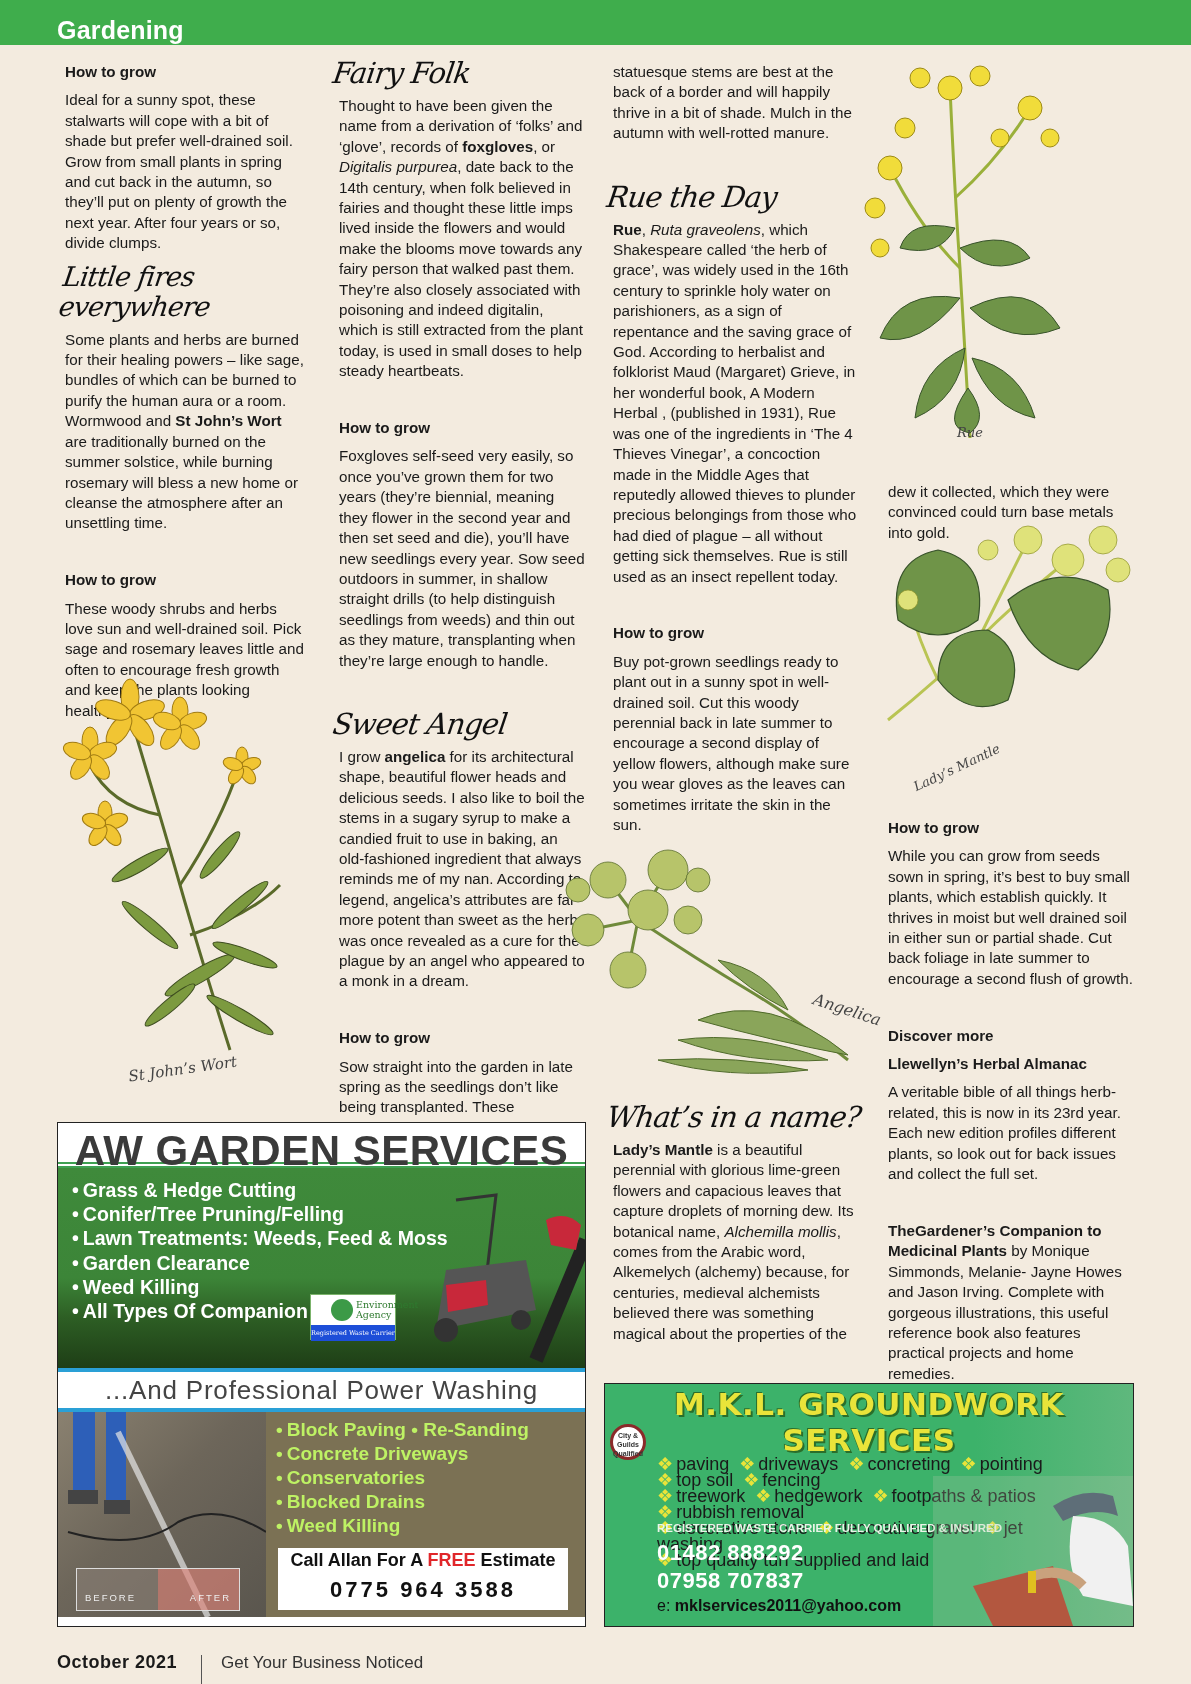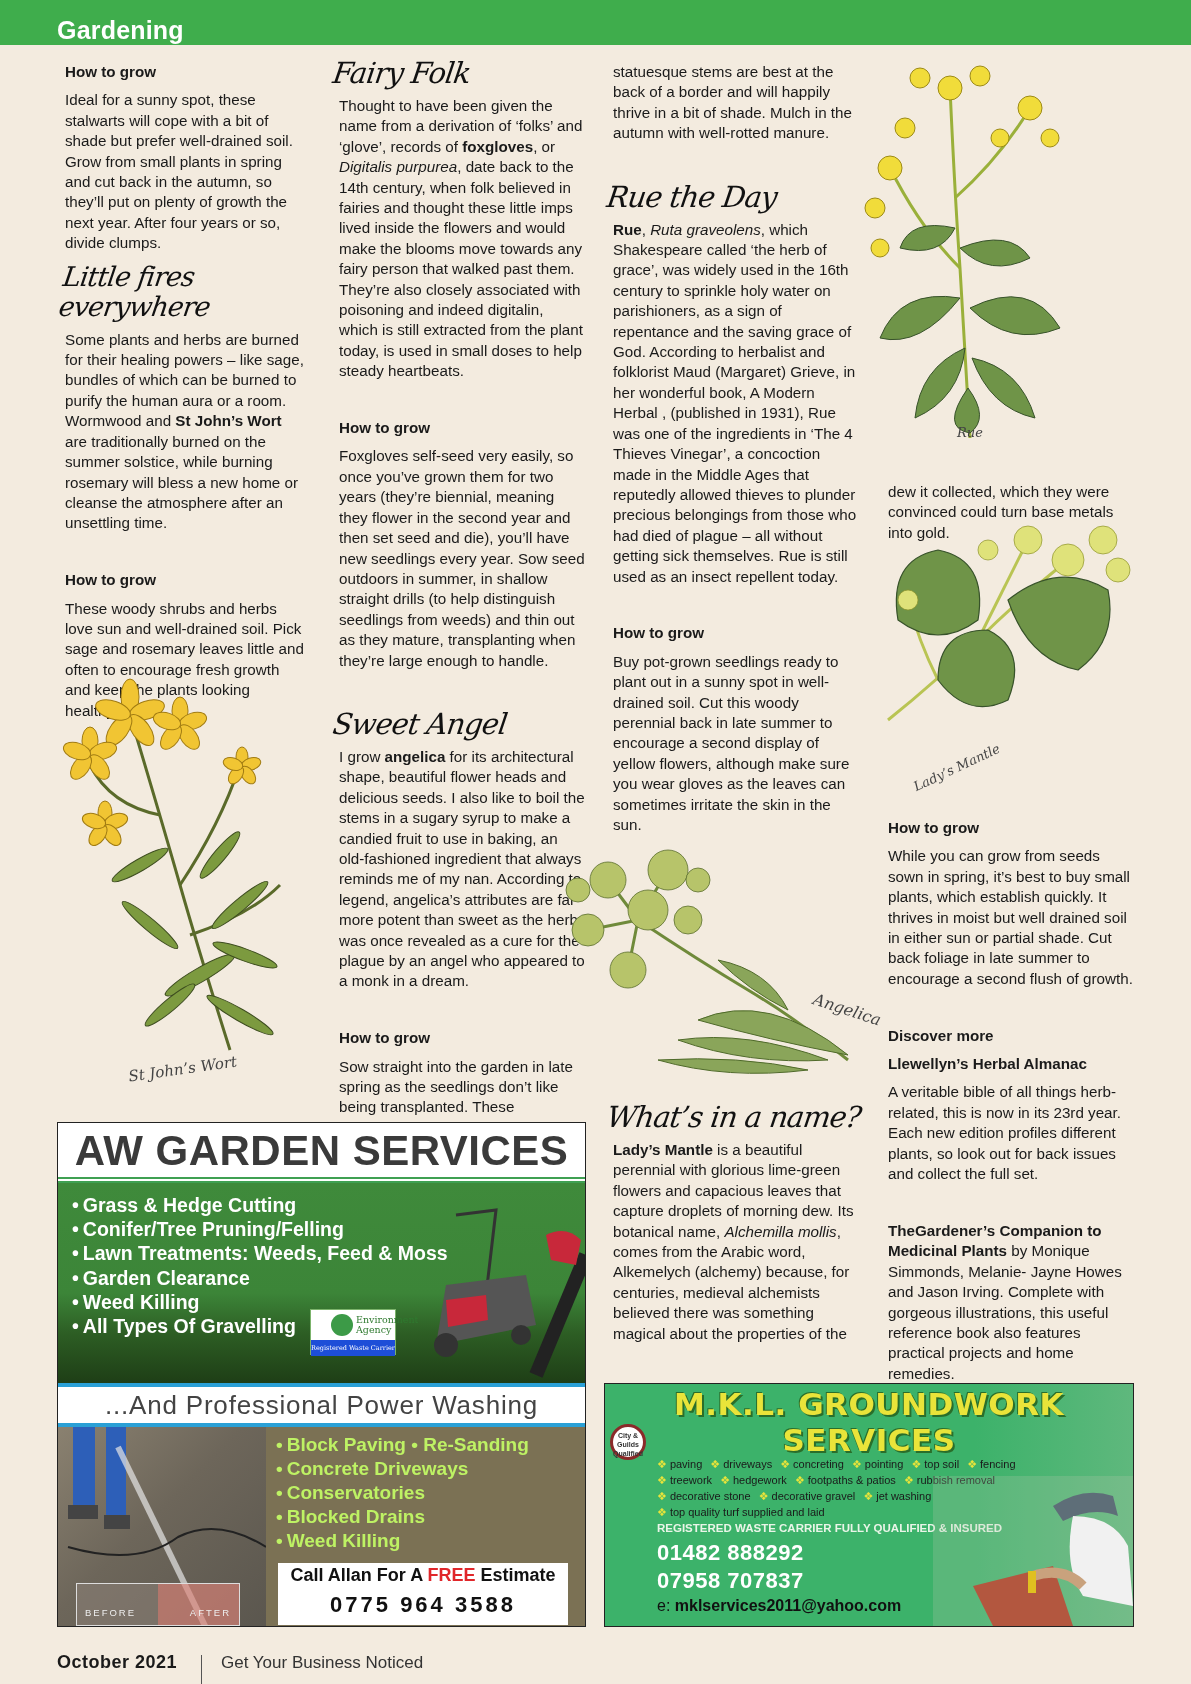--- a/index.html
+++ b/index.html
@@ -47,21 +47,21 @@
     font-family: "DejaVu Serif", serif; font-style: italic;
     font-size: 13px; color: #444;
   }
 
   
   .ad-aw {
     position: absolute; left: 57px; top: 1122px; width: 529px; height: 505px;
     border: 1px solid #222; background: #fff; overflow: hidden;
   }
   .aw-head {
-    height: 60px; background: #fff; text-align: center;
+    height: 45px; background: #fff; text-align: center;
     font-weight: bold; font-size: 42px; line-height: 56px; color: #3a3a3a;
     letter-spacing: 0.5px;
     border-bottom: 6px double #3fa052;
   }
   .aw-green {
     position: relative; height: 200px;
     background: linear-gradient(#3f8a3b 0%, #3c8538 55%, #2d5e24 75%, #1e3e16 100%);
   }
   .aw-list { position: absolute; left: 14px; top: 10px; list-style: none; }
   .aw-list li {
@@ -134,21 +134,21 @@
     letter-spacing: 0.5px;
     text-shadow: 2px 2px 0 #2a6e2a, -1px -1px 0 #2a6e2a;
   }
   .cg-badge {
     position: absolute; left: 5px; top: 40px; width: 36px; height: 36px; border-radius: 50%;
     background: #fff; border: 3px solid #8b2a2a; font-size: 7px; font-weight: bold; text-align: center;
     line-height: 9px; padding-top: 4px; color: #333;
   }
   .mkl-services {
     position: absolute; left: 52px; top: 72px; width: 420px;
-    font-size: 11px; line-height: 16px; color: #1a1a1a;
+    font-size: 18px; line-height: 16px; color: #1a1a1a;
   }
   .mkl-services .svc-line .dia { color: #e9e43a; margin-right: 3px; }
   .mkl-services .svc { margin-right: 5px; }
   .mkl-reg {
     position: absolute; left: 52px; top: 138px; color: #eaf5e8; font-weight: bold; font-size: 11.5px;
   }
   .mkl-phone {
     position: absolute; left: 52px; font-weight: bold; font-size: 22px; color: #fff; letter-spacing: 0.5px;
   }
   .mkl-email {
@@ -361,21 +361,21 @@
 
 <div class="ad-aw">
   <div class="aw-head">AW GARDEN SERVICES</div>
   <div class="aw-green">
     <ul class="aw-list">
       <li>Grass &amp; Hedge Cutting</li>
       <li>Conifer/Tree Pruning/Felling</li>
       <li>Lawn Treatments: Weeds, Feed &amp; Moss</li>
       <li>Garden Clearance</li>
       <li>Weed Killing</li>
-      <li>All Types Of Gravelling</li>
+      <li>All Types Of Companion</li>
     </ul>
     <div class="ea-badge">
       <div class="ea-top">
           <span class="ea-logo"></span>
           <span>Environment Agency</span>
         </div>
       <div class="ea-bottom">Registered Waste Carrier</div>
     </div>
     <svg class="mower" viewBox="0 0 170 190">
       <path d="M40 20 L80 15 L70 100" stroke="#333" stroke-width="3" fill="none"></path>

